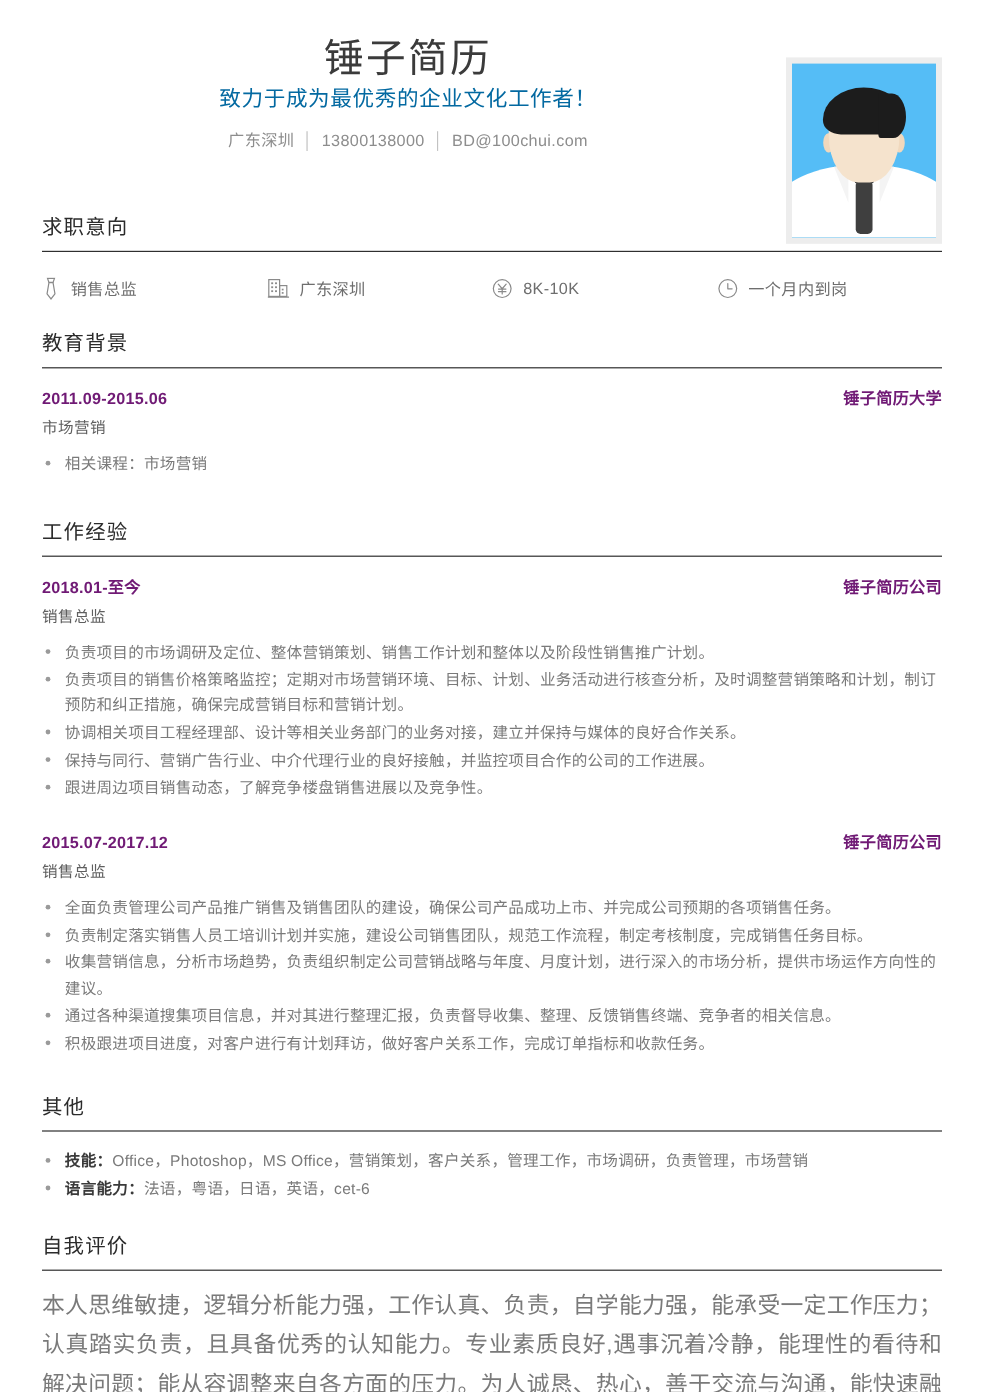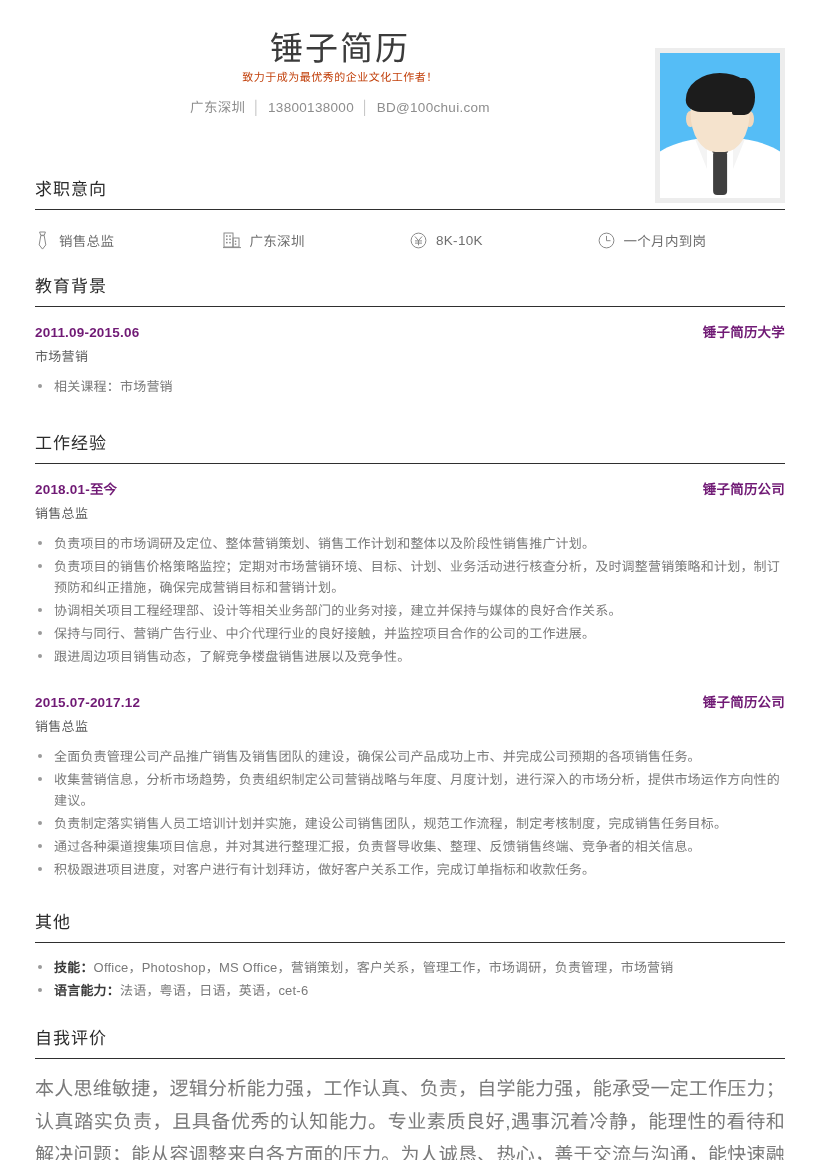--- a/index.html
+++ b/index.html
@@ -38,22 +38,22 @@
   }
   .resume-name {
     font-size: 33px;
     font-weight: 400;
     color: #3b3b3b;
     letter-spacing: 2px;
     line-height: 1.25;
     margin: 0 0 0 0;
   }
   .resume-slogan {
-    font-size: 11px;
-    color: #c2410c;
+    font-size: 18px;
+    color: #0369a1;
     line-height: 1.5;
     margin: 0 0 12px 0;
     letter-spacing: .5px;
   }
   .contact-line {
     font-size: 13.5px;
     color: #8d8d8d;
     line-height: 1.5;
     letter-spacing: .3px;
   }
@@ -396,22 +396,22 @@
     </div>
 
     <div class="entry">
       <div class="entry-head">
         <span>2015.07-2017.12</span>
         <span>锤子简历公司</span>
       </div>
       <div class="entry-sub">销售总监</div>
       <ul class="bullets">
         <li>全面负责管理公司产品推广销售及销售团队的建设，确保公司产品成功上市、并完成公司预期的各项销售任务。</li>
+        <li>负责制定落实销售人员工培训计划并实施，建设公司销售团队，规范工作流程，制定考核制度，完成销售任务目标。</li>
         <li>收集营销信息，分析市场趋势，负责组织制定公司营销战略与年度、月度计划，进行深入的市场分析，提供市场运作方向性的建议。</li>
-        <li>负责制定落实销售人员工培训计划并实施，建设公司销售团队，规范工作流程，制定考核制度，完成销售任务目标。</li>
         <li>通过各种渠道搜集项目信息，并对其进行整理汇报，负责督导收集、整理、反馈销售终端、竞争者的相关信息。</li>
         <li>积极跟进项目进度，对客户进行有计划拜访，做好客户关系工作，完成订单指标和收款任务。</li>
       </ul>
     </div>
   </div>
 
   <div class="block-gap-md"></div>
 
   <div class="section">
     <h2 class="section-title">其他</h2>

